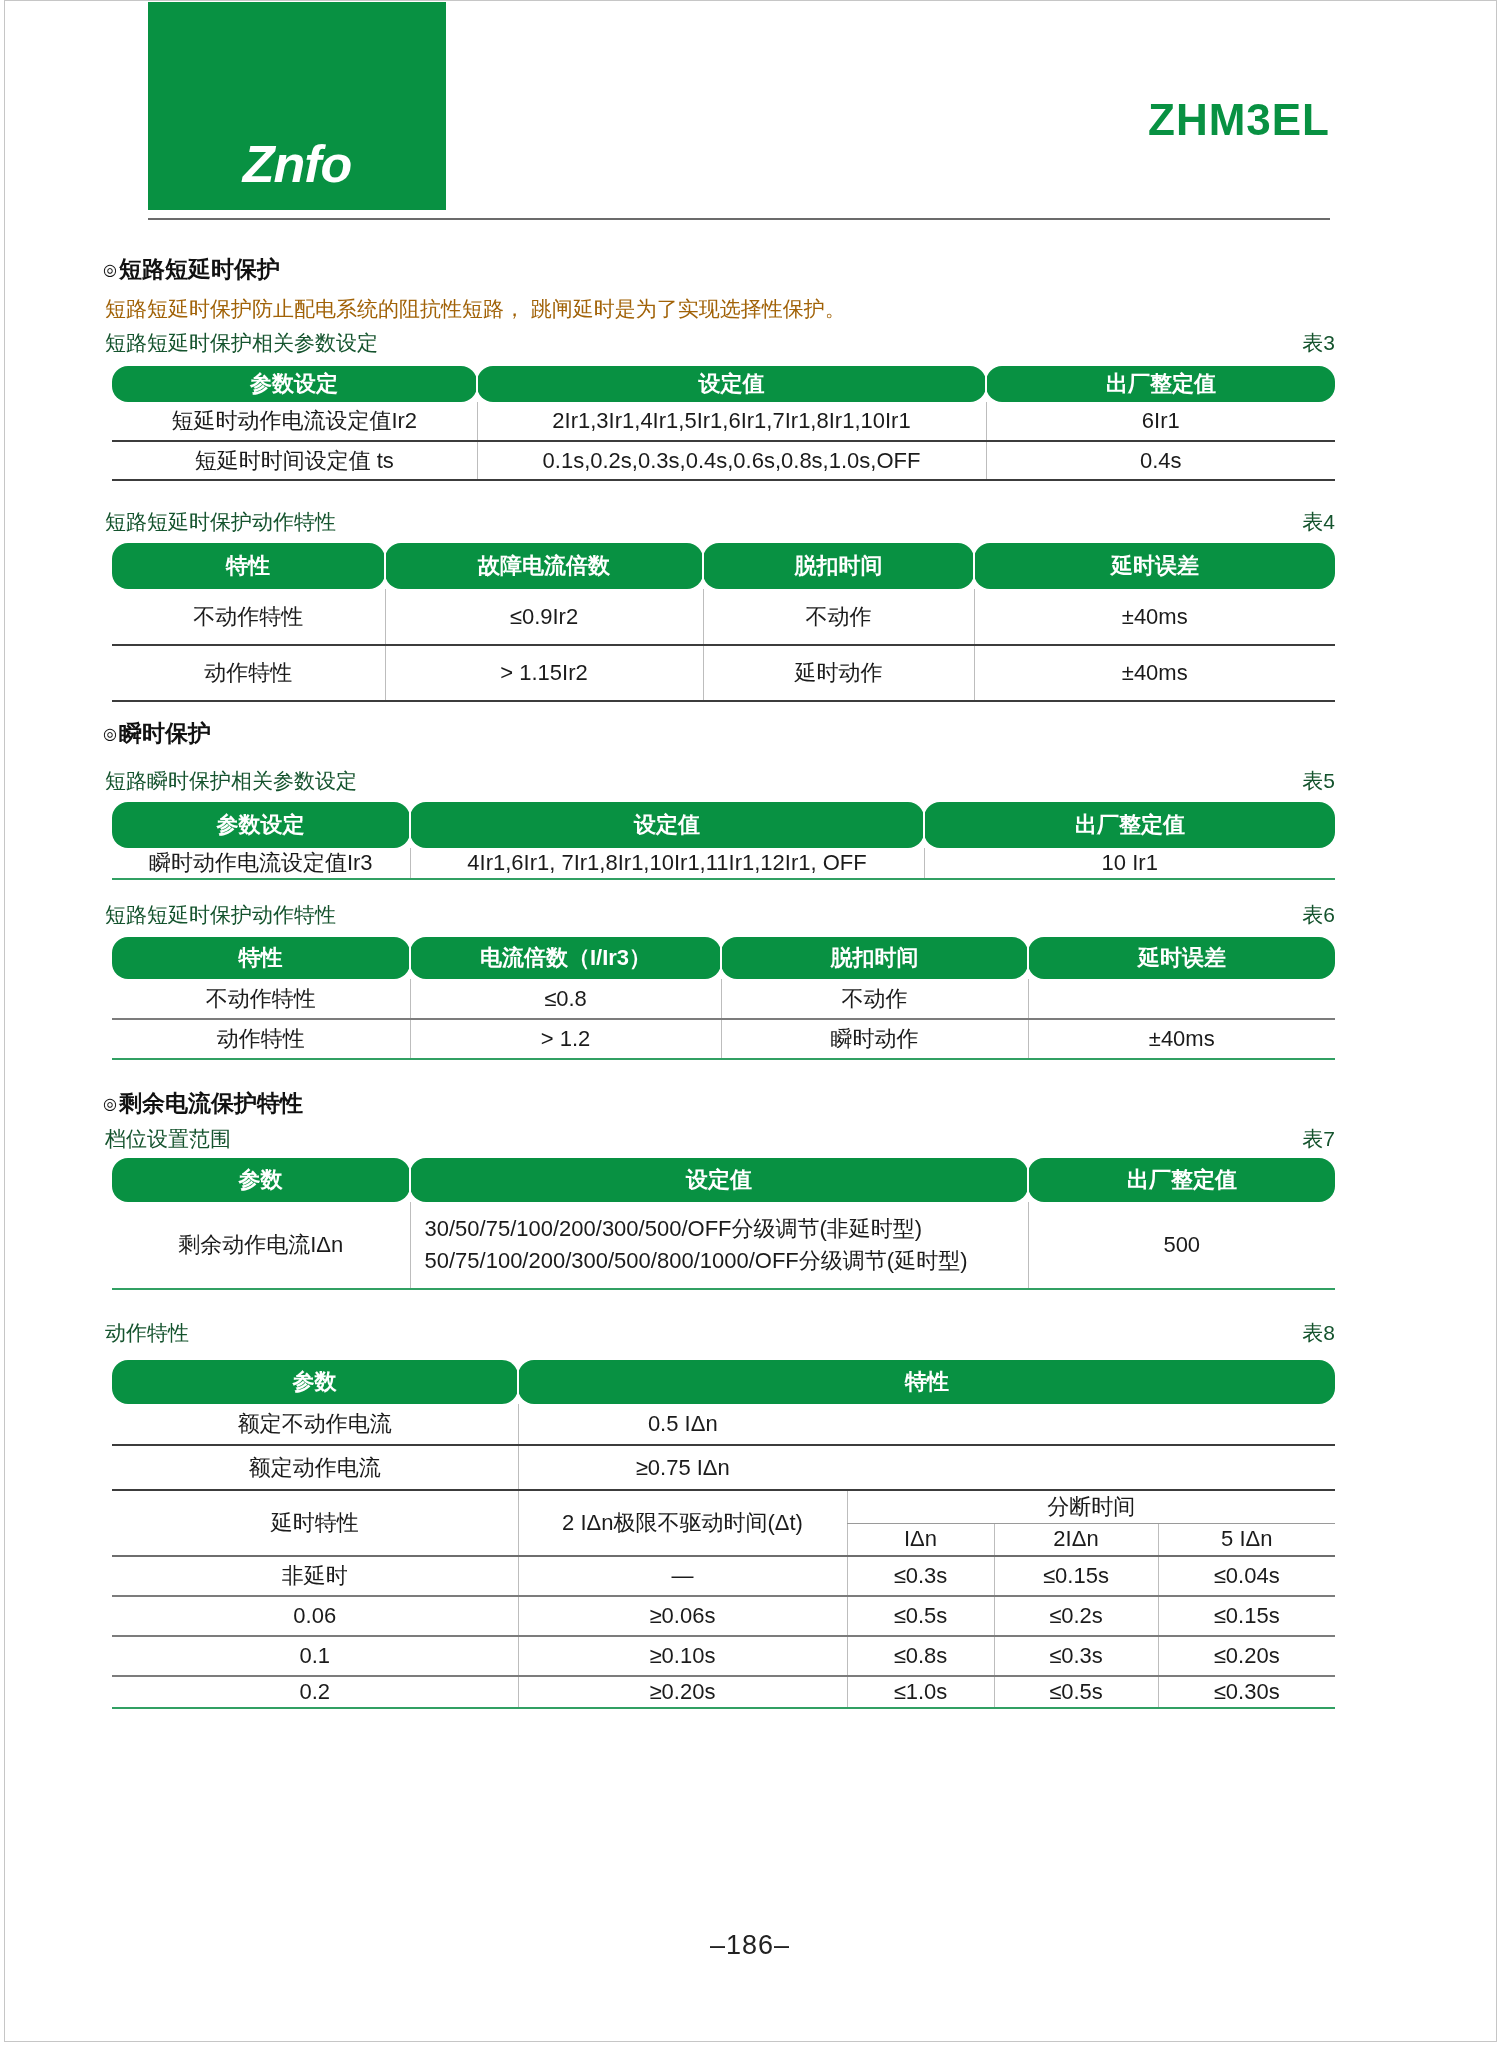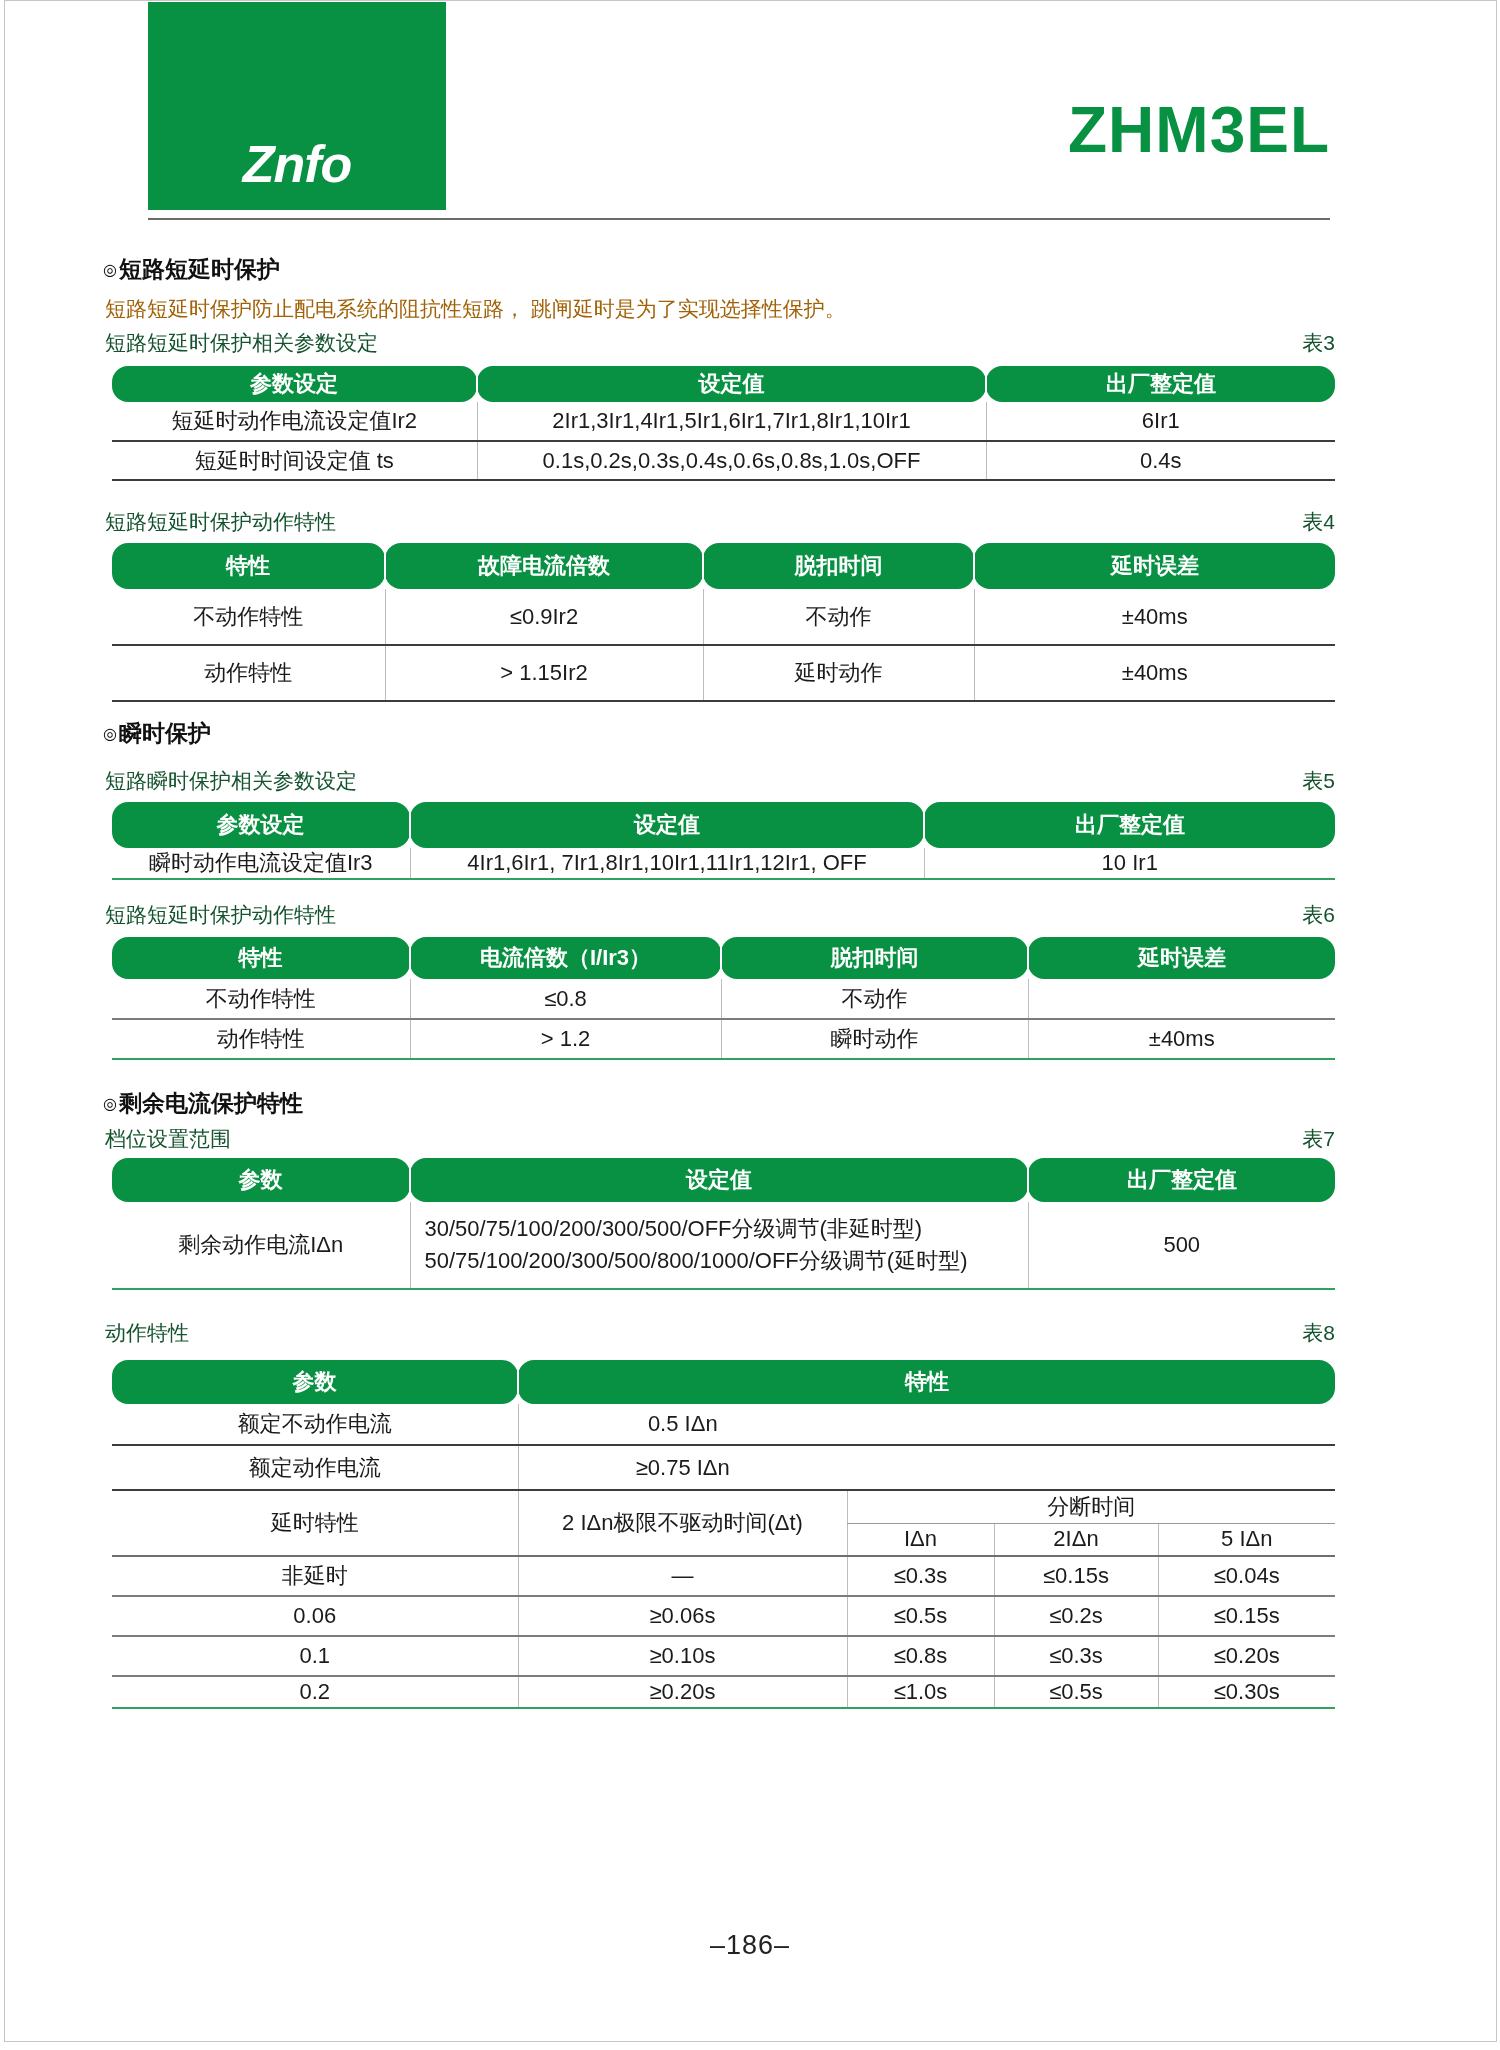--- a/index.html
+++ b/index.html
@@ -18,21 +18,21 @@
     position:absolute; left:148px; top:2px; width:298px; height:208px;
     background:var(--green,#089142);
     display:flex; align-items:flex-end; justify-content:center;
   }
   .logo-text {
     color:#ffffff; font-weight:bold; font-style:italic;
     font-size:52px; letter-spacing:-1px; padding-bottom:20px; line-height:1;
   }
   .product-code {
     position:absolute; top:98px; left:112px; width:1218px; text-align:right;
-    font-size:64px; font-weight:bold; color:var(--green,#089142);
+    font-size:44px; font-weight:bold; color:var(--green,#089142);
     letter-spacing:1px; line-height:1;
   }
   .subtitle {
     position:absolute; top:176px; left:112px; width:1220px; text-align:right;
     font-size:30px; font-weight:bold; color:#101010; line-height:1.1;
   }
   .header-rule {
     position:absolute; left:148px; top:218px; width:1182px; height:2px;
     background:#6b6b6b;
   }

